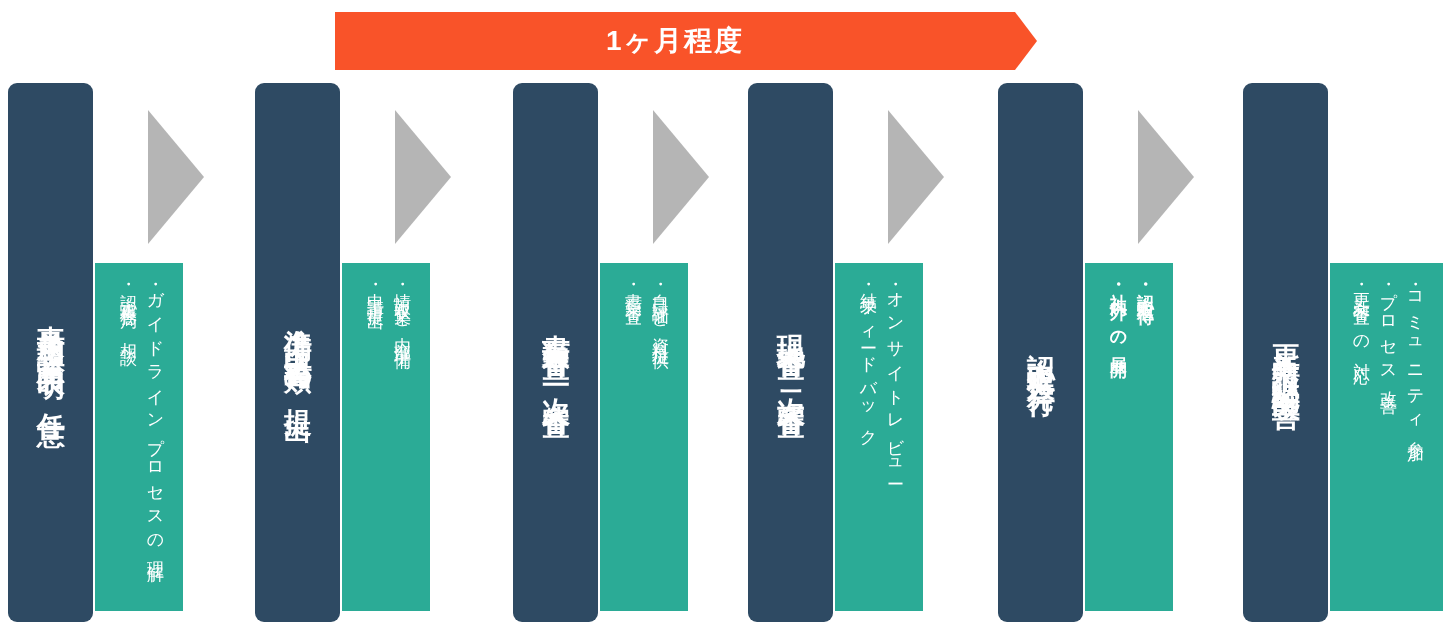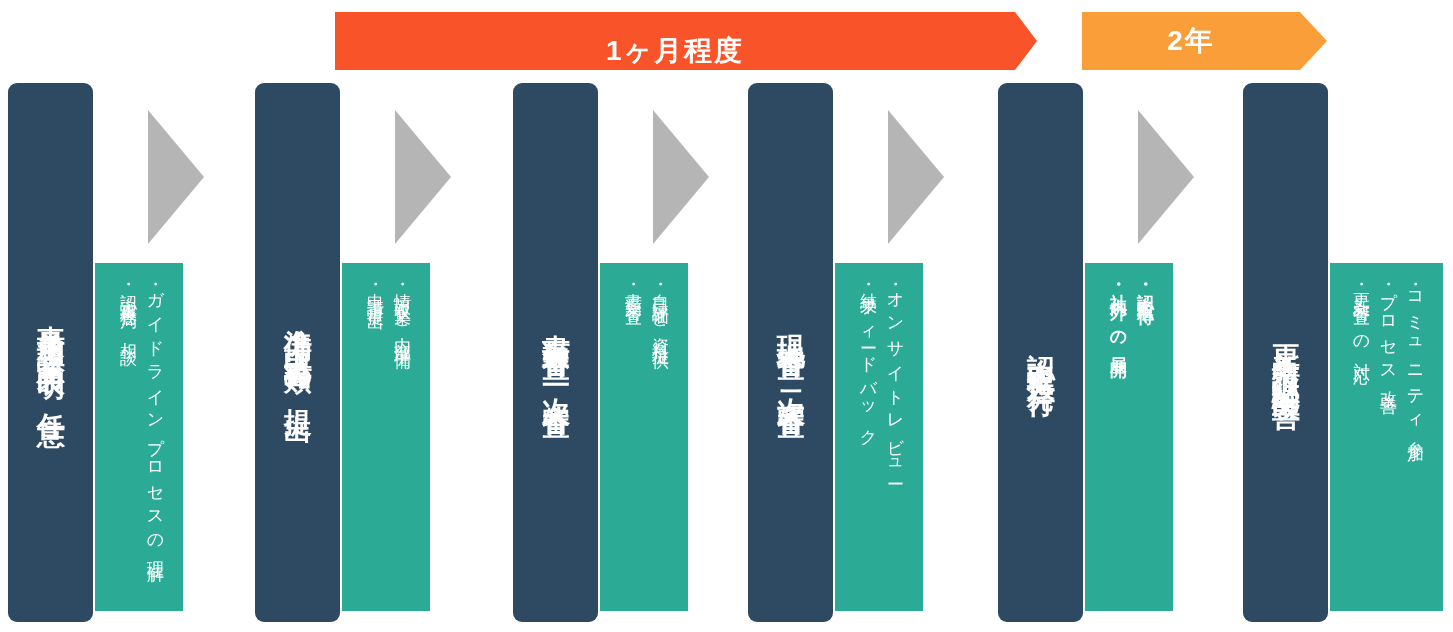--- a/index.html
+++ b/index.html
@@ -15,21 +15,20 @@
   .banner{
     position:absolute;top:12px;height:58px;
     display:flex;align-items:center;justify-content:center;
     color:#ffffff;font-weight:bold;font-size:28px;
     box-sizing:border-box;letter-spacing:2px;
   }
   .banner-1{
     left:335px;width:702px;background:#F95329;
     clip-path:polygon(0 0,680px 0,100% 50%,680px 100%,0 100%);
     padding-right:22px;
-    align-items:flex-end;
   }
   .banner-2{
     left:1082px;width:245px;background:#FA9E3A;
     clip-path:polygon(0 0,218px 0,100% 50%,218px 100%,0 100%);
     padding-right:27px;
   }
 
   
   .bar{
     position:absolute;top:83px;width:85px;height:539px;
@@ -82,23 +81,20 @@
   .arrow-5{left:1138px}
 </style>
 </head>
 <body>
 
 <div class="canvas">
 
   <div class="banner banner-1">
     <span>1ヶ月程度</span>
   </div>
-  <div class="banner banner-2">
-    <span>2年</span>
-  </div>
 
   <div class="bar bar-1">
     <div class="bar-title">事前相談・意向表明　任意</div>
   </div>
   <div class="detail detail-1">
     <div class="bullet">・ガイドラインプロセスの理解</div>
     <div class="bullet">・認定事務局へ相談</div>
   </div>
   <div class="arrow arrow-1"></div>
 

